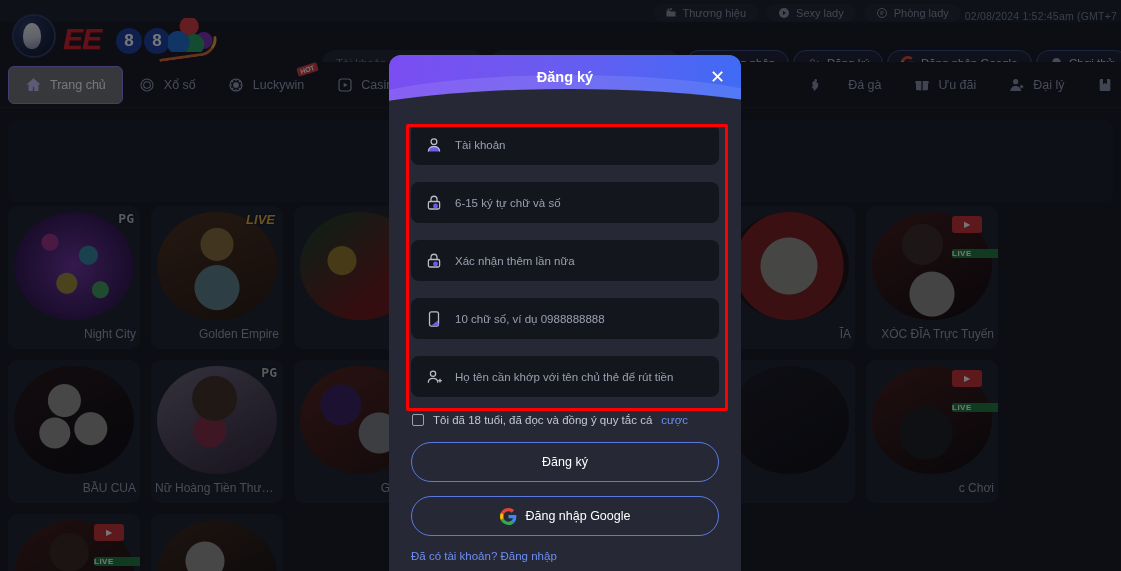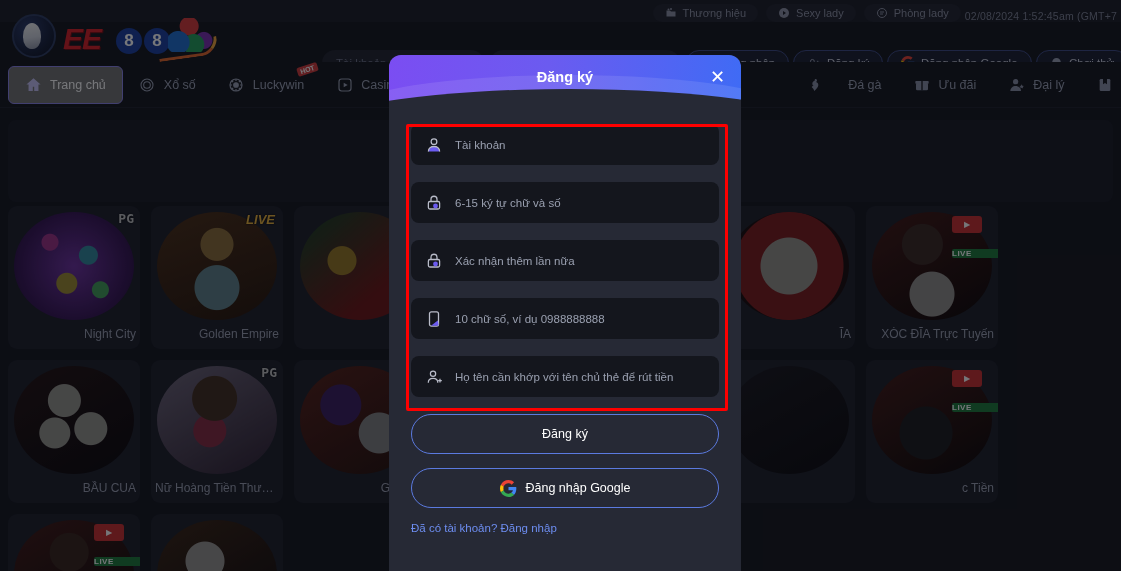--- a/index.html
+++ b/index.html
@@ -521,21 +521,21 @@
       </div>
 
       <div class="card">
         <div class="card-art" style="background:
           radial-gradient(circle at 45% 62%, #2c2c30 0 26px, transparent 27px),
           linear-gradient(150deg,#6d2a22,#140c0a);"></div>
         <div class="badge-live">
           <div class="cam"></div>
           <div class="lv">LIVE</div>
         </div>
-        <div class="card-label">c Tiền</div>
+        <div class="card-label">c Chơi</div>
       </div>
 
       <div class="card">
         <div class="card-art" style="background:
           radial-gradient(circle at 52% 74%, #efe9dc 0 20px, transparent 21px),
           radial-gradient(circle at 46% 30%, #5a3a2c 0 19px, transparent 20px),
           linear-gradient(150deg,#6a2a22,#150c0a);"></div>
         <div class="badge-live">
           <div class="cam"></div>
           <div class="lv">LIVE</div>
@@ -613,20 +613,25 @@
         <span class="fic">
           <svg width="19" height="18" viewBox="0 0 26 24" fill="none" stroke="#b9bcc9" stroke-width="1.7">
               <circle cx="11" cy="7.5" r="3.6"></circle>
               <path d="M4.5 20c0-3.8 3-6 6.5-6s6.5 2.2 6.5 6"></path>
               <path d="M20.5 14.5v5M18 17h5"></path>
             </svg>
         </span>
         <input type="text" placeholder="Họ tên cần khớp với tên chủ thẻ để rút tiền" style="">
       </div>
 
+      <div class="terms">
+        <span class="cbox"></span>
+        <span>Tôi đã 18 tuổi, đã đọc và đồng ý quy tắc cá</span>
+        <a>cược</a>
+      </div>
 
       <button class="btn-outline">
         <span>Đăng ký</span>
       </button>
 
       <button class="btn-outline">
         <span class="gicon">
           <svg width="17" height="17" viewBox="0 0 48 48">
               <path fill="#EA4335" d="M24 9.5c3.5 0 6.6 1.2 9 3.6l6.7-6.7C35.6 2.5 30.2 0 24 0 14.6 0 6.5 5.4 2.6 13.2l7.8 6.1C12.3 13.3 17.7 9.5 24 9.5z"></path>
               <path fill="#4285F4" d="M46.1 24.6c0-1.6-.1-3.2-.4-4.6H24v9.1h12.4c-.5 2.9-2.2 5.4-4.7 7l7.6 5.9c4.4-4.1 6.8-10.1 6.8-17.4z"></path>

